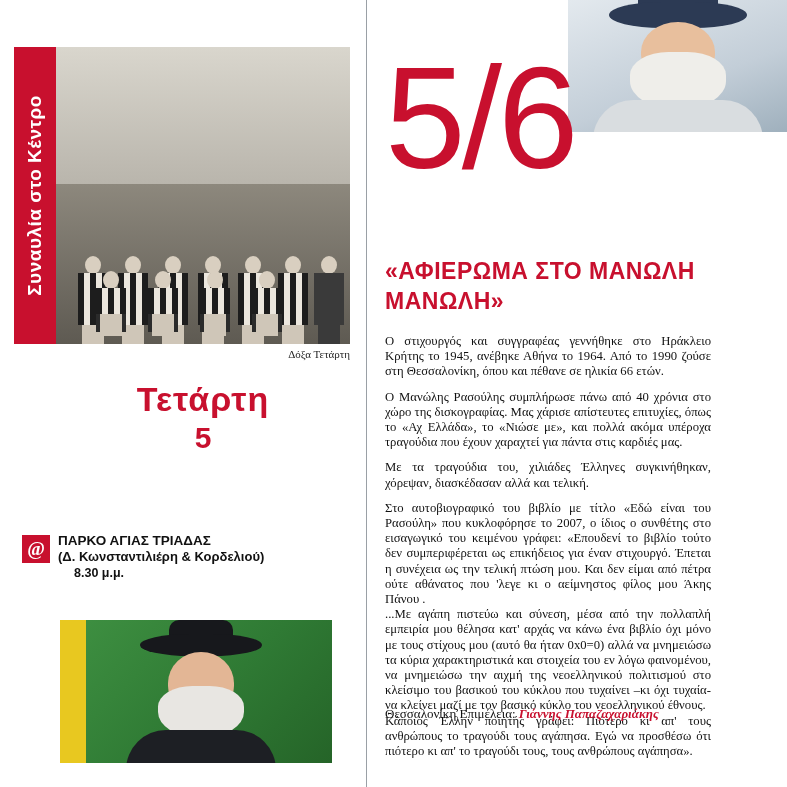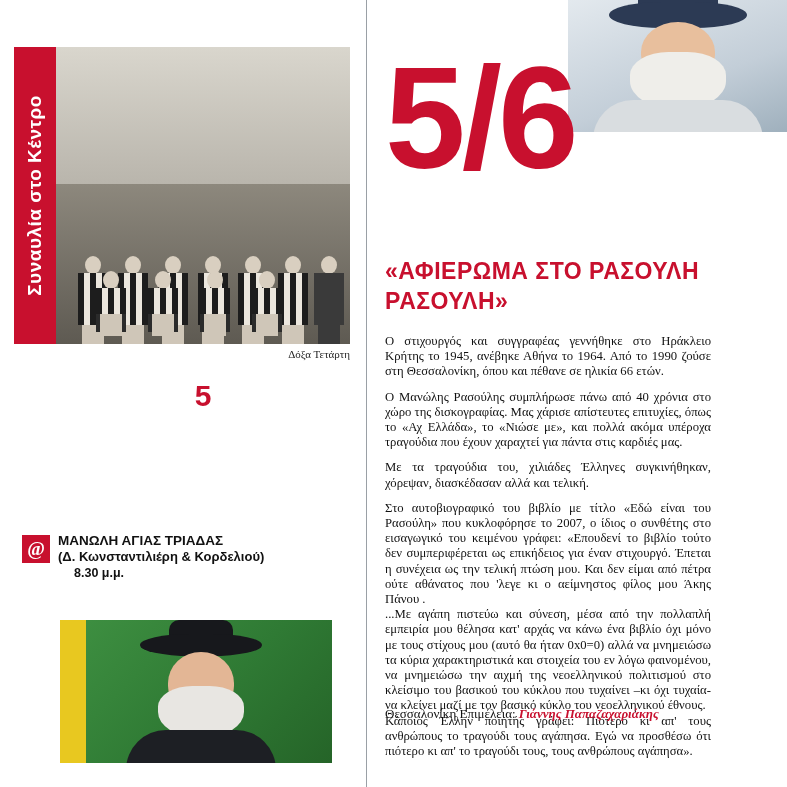--- a/index.html
+++ b/index.html
@@ -312,21 +312,21 @@
     background: #d9dde0;
     border-radius: 40px 40px 0 0;
   }
 
   .big-date {
     position: absolute;
     left: 385px;
     top: 52px;
     color: #c8102e;
     font-family: "Liberation Sans", sans-serif;
-    font-weight: bold;
+    font-weight: normal;
     font-size: 145px;
     line-height: 132px;
     letter-spacing: -4px;
   }
 
   .tribute-title {
     position: absolute;
     left: 385px;
     top: 256px;
     width: 330px;
@@ -438,27 +438,28 @@
             <span class="jersey" style="height:26px;"></span>
             <span class="legs" style="top:26px;height:22px;"></span>
           </div>
       </div>
     </div>
   </div>
 
   <div class="photo-caption">Δόξα Τετάρτη</div>
 
   <div class="date-block">
+    <div class="d1">Τετάρτη</div>
     <div class="d2">5</div>
   </div>
 
   <div class="venue-row">
     <div class="at-badge">@</div>
     <div class="venue-text">
-      <div class="l1">ΜΑΝΩΛΗ ΑΓΙΑΣ ΤΡΙΑΔΑΣ</div>
+      <div class="l1">ΠΑΡΚΟ ΑΓΙΑΣ ΤΡΙΑΔΑΣ</div>
       <div class="l2">(Δ. Κωνσταντιλιέρη &amp; Κορδελιού)</div>
       <div class="l3">8.30 μ.μ.</div>
     </div>
   </div>
 
   <div class="portrait-bottom">
     <div class="bg"></div>
     <div class="yellowband"></div>
     <div class="figure">
       <div class="hat-crown"></div>
@@ -475,21 +476,21 @@
     <div class="bg"></div>
     <div class="hat-crown"></div>
     <div class="hat"></div>
     <div class="face"></div>
     <div class="beard"></div>
     <div class="shirt"></div>
   </div>
 
   <div class="big-date">5/6</div>
 
-  <div class="tribute-title">«ΑΦΙΕΡΩΜΑ ΣΤΟ ΡΑΣΟΥΛΗ ΡΑΣΟΥΛΗ»</div>
+  <div class="tribute-title">«ΑΦΙΕΡΩΜΑ ΣΤΟ ΜΑΝΩΛΗ ΜΑΝΩΛΗ»</div>
 
   <div class="body-copy">
     <p>Ο στιχουργός και συγγραφέας γεννήθηκε στο Ηράκλειο Κρήτης το 1945, ανέβηκε Αθήνα το 1964. Από το 1990 ζούσε στη Θεσσαλονίκη, όπου και πέθανε σε ηλικία 66 ετών.</p>
     <p>Ο Μανώλης Ρασούλης συμπλήρωσε πάνω από 40 χρόνια στο χώρο της δισκογραφίας. Μας χάρισε απίστευτες επιτυχίες, όπως το «Αχ Ελλάδα», το «Νιώσε με», και πολλά ακόμα υπέροχα τραγούδια που έχουν χαραχτεί για πάντα στις καρδιές μας.</p>
     <p>Με τα τραγούδια του, χιλιάδες Έλληνες συγκινήθηκαν, χόρεψαν, διασκέδασαν αλλά και τελική.</p>
     <p class="tight">Στο αυτοβιογραφικό του βιβλίο με τίτλο «Εδώ είναι του Ρασούλη» που κυκλοφόρησε το 2007, ο ίδιος ο συνθέτης στο εισαγωγικό του κειμένου γράφει: «Επουδενί το βιβλίο τούτο δεν συμπεριφέρεται ως επικήδειος για έναν στιχουργό. Έπεται η συνέχεια ως την τελική πτώση μου. Και δεν είμαι από πέτρα ούτε αθάνατος που 'λεγε κι ο αείμνηστος φίλος μου Άκης Πάνου .</p>
     <p class="tight">...Με αγάπη πιστεύω και σύνεση, μέσα από την πολλαπλή εμπειρία μου θέλησα κατ' αρχάς να κάνω ένα βιβλίο όχι μόνο με τους στίχους μου (αυτό θα ήταν 0x0=0) αλλά να μνημειώσω τα κύρια χαρακτηριστικά και στοιχεία του εν λόγω φαινομένου, να μνημειώσω την αιχμή της νεοελληνικού πολιτισμού στο κλείσιμο του βασικού του κύκλου που τυχαίνει –κι όχι τυχαία- να κλείνει μαζί με τον βασικό κύκλο του νεοελληνικού έθνους.</p>
     <p>Κάποιος Έλλην ποιητής γράφει: Πιότερο κι απ' τους ανθρώπους το τραγούδι τους αγάπησα. Εγώ να προσθέσω ότι πιότερο κι απ' το τραγούδι τους, τους ανθρώπους αγάπησα».</p>
   </div>
 

